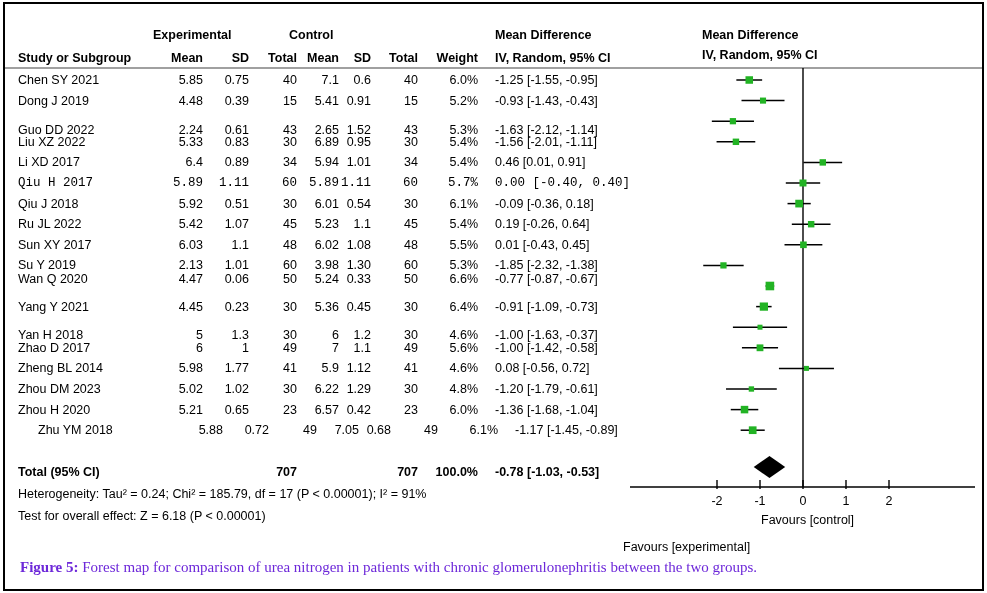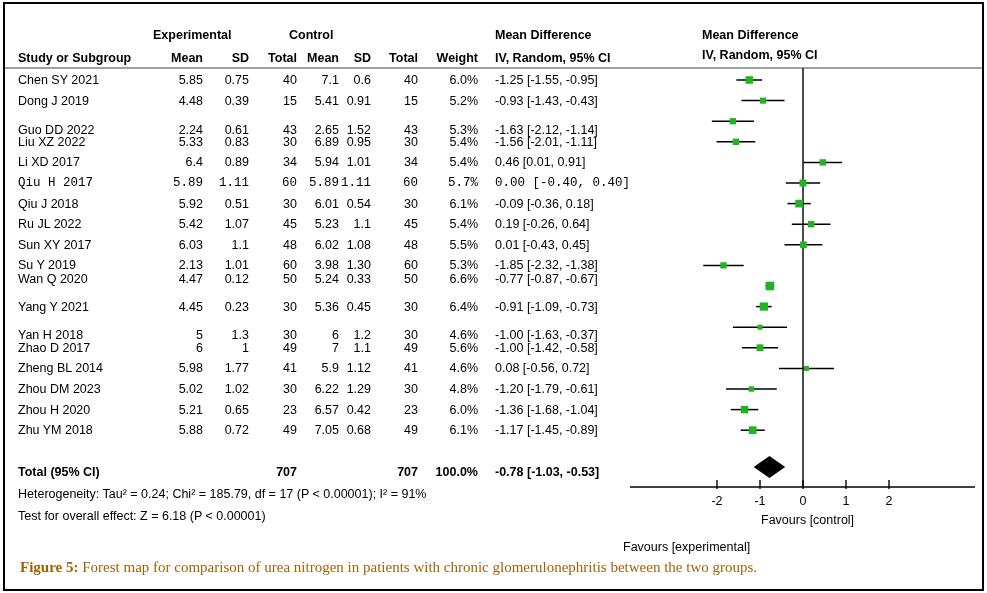--- a/index.html
+++ b/index.html
@@ -17,21 +17,21 @@
   .c3{left:257px;width:40px;text-align:right;}
   .c4{left:289px;width:50px;text-align:right;}
   .c5{left:331px;width:40px;text-align:right;}
   .c6{left:378px;width:40px;text-align:right;}
   .c7{left:428px;width:50px;text-align:right;}
   .c8{left:495px;width:130px;text-align:left;}
   .c8h{left:495px;width:132px;text-align:left;}
   #plot{position:absolute;left:0;top:0;pointer-events:none;}
   #plot text{font-family:"Liberation Sans",sans-serif;fill:#000;}
   .caption{position:absolute;left:20px;top:559px;width:950px;
-           font-family:"Liberation Serif",serif;font-size:15px;color:#a16207;white-space:nowrap;}
+           font-family:"Liberation Serif",serif;font-size:15px;color:#6d28d9;white-space:nowrap;}
 </style>
 </head>
 <body>
 
 <div class="frame">
 
   <div class="abs b ctr" style="left:153px;width:144px;top:28px">Experimental</div>
   <div class="abs b ctr" style="left:289px;width:129px;top:28px">Control</div>
   <div class="abs b ctr" style="left:495px;width:130px;top:28px">Mean Difference</div>
   <div class="abs b ctr" style="left:702px;width:200px;top:28px">Mean Difference</div>
@@ -156,21 +156,21 @@
         <span class="c c3">60</span>
         <span class="c c4">3.98</span>
         <span class="c c5">1.30</span>
         <span class="c c6">60</span>
         <span class="c c7">5.3%</span>
         <span class="c c8">-1.85 [-2.32, -1.38]</span>
       </div>
       <div class="trow" style="top: 269px;">
         <span class="c c0">Wan Q 2020</span>
         <span class="c c1">4.47</span>
-        <span class="c c2">0.12</span>
+        <span class="c c2">0.06</span>
         <span class="c c3">50</span>
         <span class="c c4">5.24</span>
         <span class="c c5">0.33</span>
         <span class="c c6">50</span>
         <span class="c c7">6.6%</span>
         <span class="c c8">-0.77 [-0.87, -0.67]</span>
       </div>
       <div class="trow" style="top: 296.6px;">
         <span class="c c0">Yang Y 2021</span>
         <span class="c c1">4.45</span>
@@ -230,21 +230,21 @@
         <span class="c c0">Zhou H 2020</span>
         <span class="c c1">5.21</span>
         <span class="c c2">0.65</span>
         <span class="c c3">23</span>
         <span class="c c4">6.57</span>
         <span class="c c5">0.42</span>
         <span class="c c6">23</span>
         <span class="c c7">6.0%</span>
         <span class="c c8">-1.36 [-1.68, -1.04]</span>
       </div>
-      <div class="trow" style="top: 420.2px;">
+      <div class="trow" style="top: 420.2px; margin-left: 20px;">
         <span class="c c0">Zhu YM 2018</span>
         <span class="c c1">5.88</span>
         <span class="c c2">0.72</span>
         <span class="c c3">49</span>
         <span class="c c4">7.05</span>
         <span class="c c5">0.68</span>
         <span class="c c6">49</span>
         <span class="c c7">6.1%</span>
         <span class="c c8">-1.17 [-1.45, -0.89]</span>
       </div>

